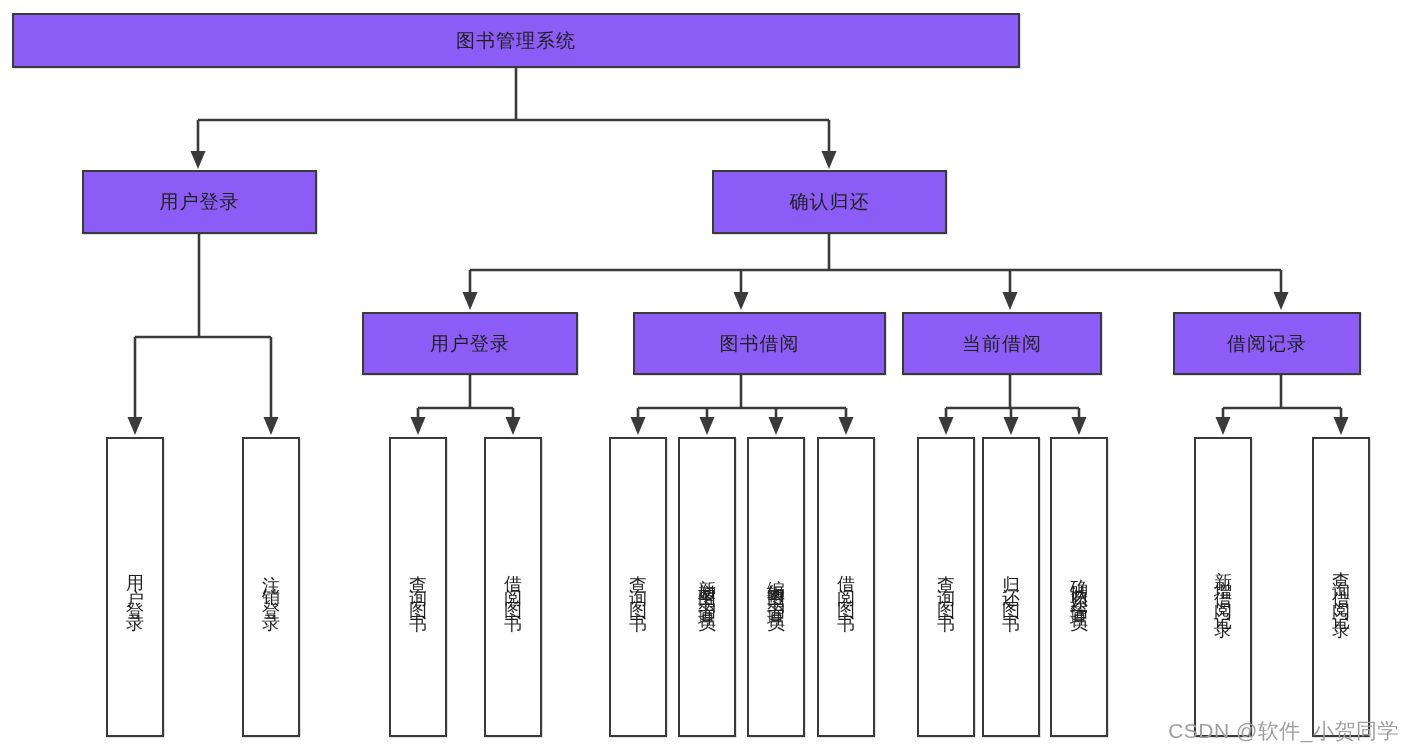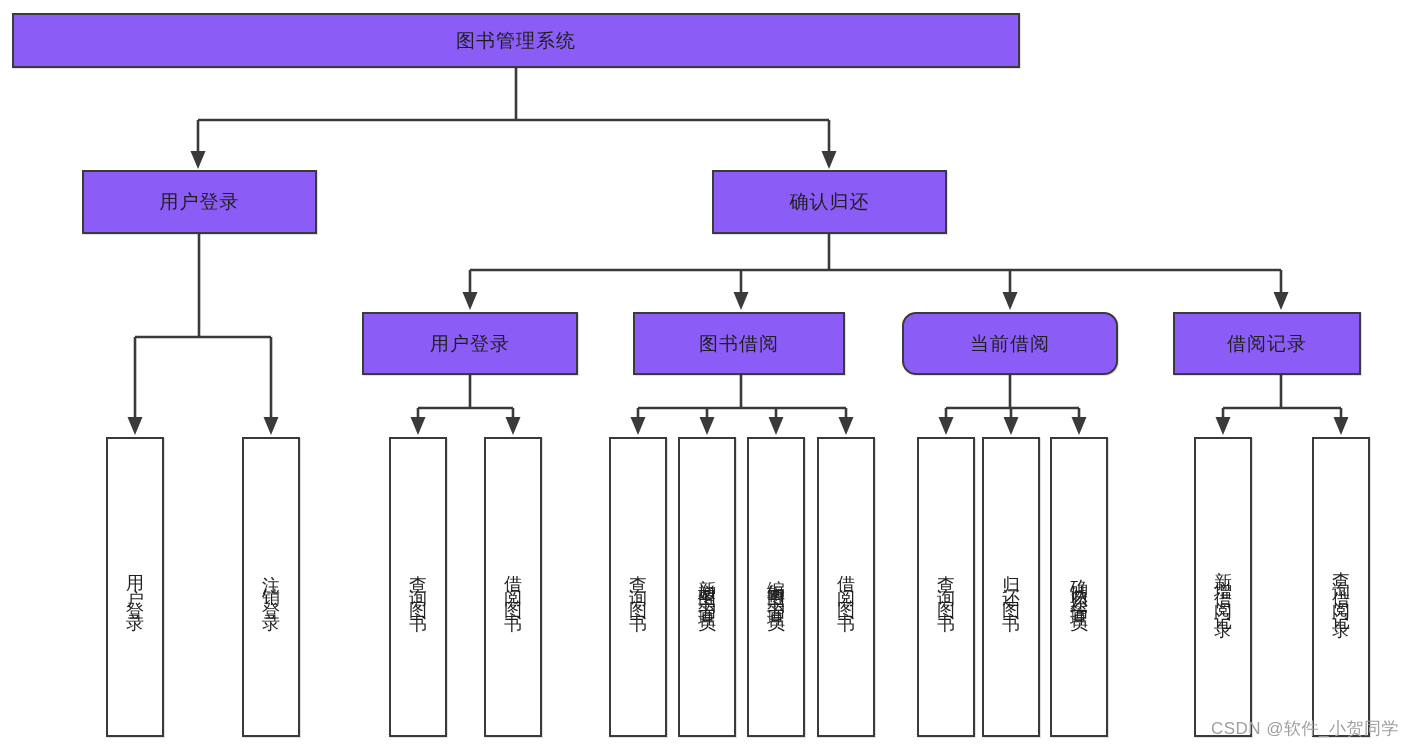--- a/index.html
+++ b/index.html
@@ -45,21 +45,21 @@
     text-orientation:mixed;
     color:var(--text);
     font-size:18px;
   }
   .sp4 span{letter-spacing:13px;}
   .sp6 span{letter-spacing:10px;}
   .sp9 span{letter-spacing:5px;}
   .watermark{
     position:absolute;
     right:6px;top:717px;
-    font-size:17px;
+    font-size:21px;
     color:var(--wm);
     letter-spacing:0.5px;
     z-index:5;
     white-space:nowrap;
   }
 </style>
 </head>
 <body>
 
 <div class="canvas">
@@ -125,22 +125,22 @@
     <path d="M1341 408 V417"></path>
       <polygon points="1341,435 1333.5,417 1348.5,417"></polygon>
   </svg>
 
   <div class="box" style="left:12px;top:13px;width:1008px;height:55px;">图书管理系统</div>
 
   <div class="box" style="left:82px;top:170px;width:235px;height:64px;">用户登录</div>
   <div class="box" style="left:712px;top:170px;width:235px;height:64px;">确认归还</div>
 
   <div class="box" style="left:362px;top:312px;width:216px;height:63px;">用户登录</div>
-  <div class="box" style="left:633px;top:312px;width:212px;height:63px;">图书借阅</div>
-  <div class="box" style="left:902px;top:312px;width:216px;height:63px;border-radius:14px;">当前借阅</div>
+  <div class="box" style="left:633px;top:312px;width:253px;height:63px;">图书借阅</div>
+  <div class="box" style="left:902px;top:312px;width:200px;height:63px;">当前借阅</div>
   <div class="box" style="left:1173px;top:312px;width:188px;height:63px;">借阅记录</div>
 
   <div class="leaf sp4" style="left:106px;">
     <span>用户登录</span>
   </div>
   <div class="leaf sp4" style="left:242px;">
     <span>注销登录</span>
   </div>
 
   <div class="leaf sp4" style="left:389px;">

